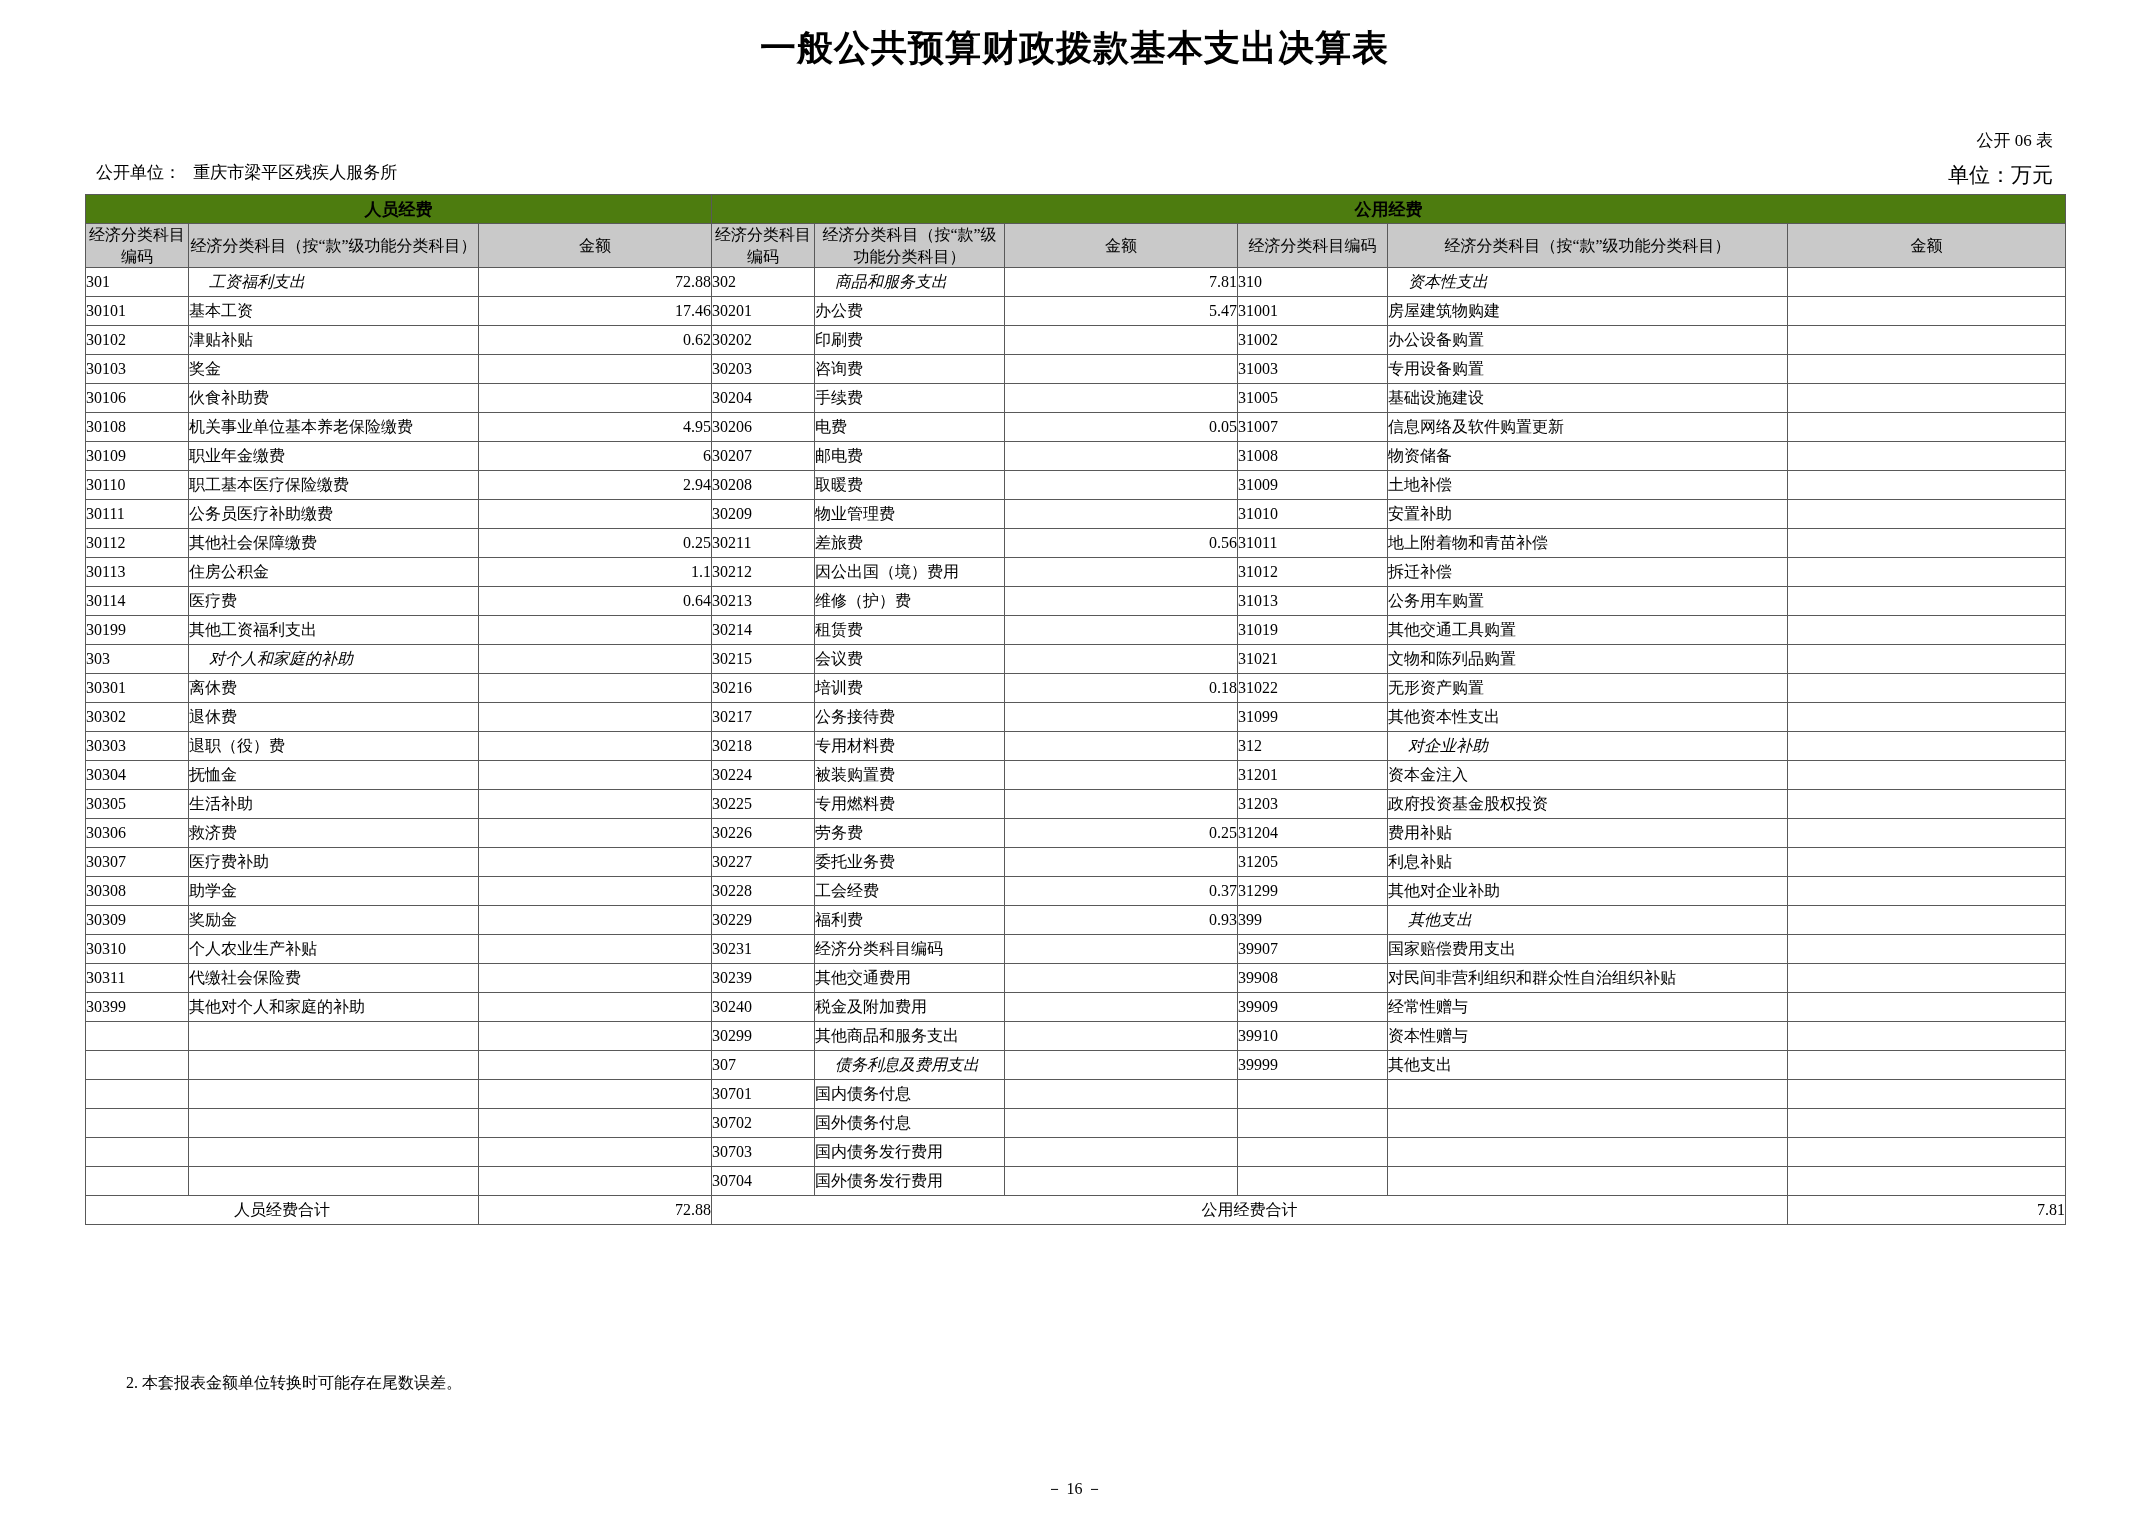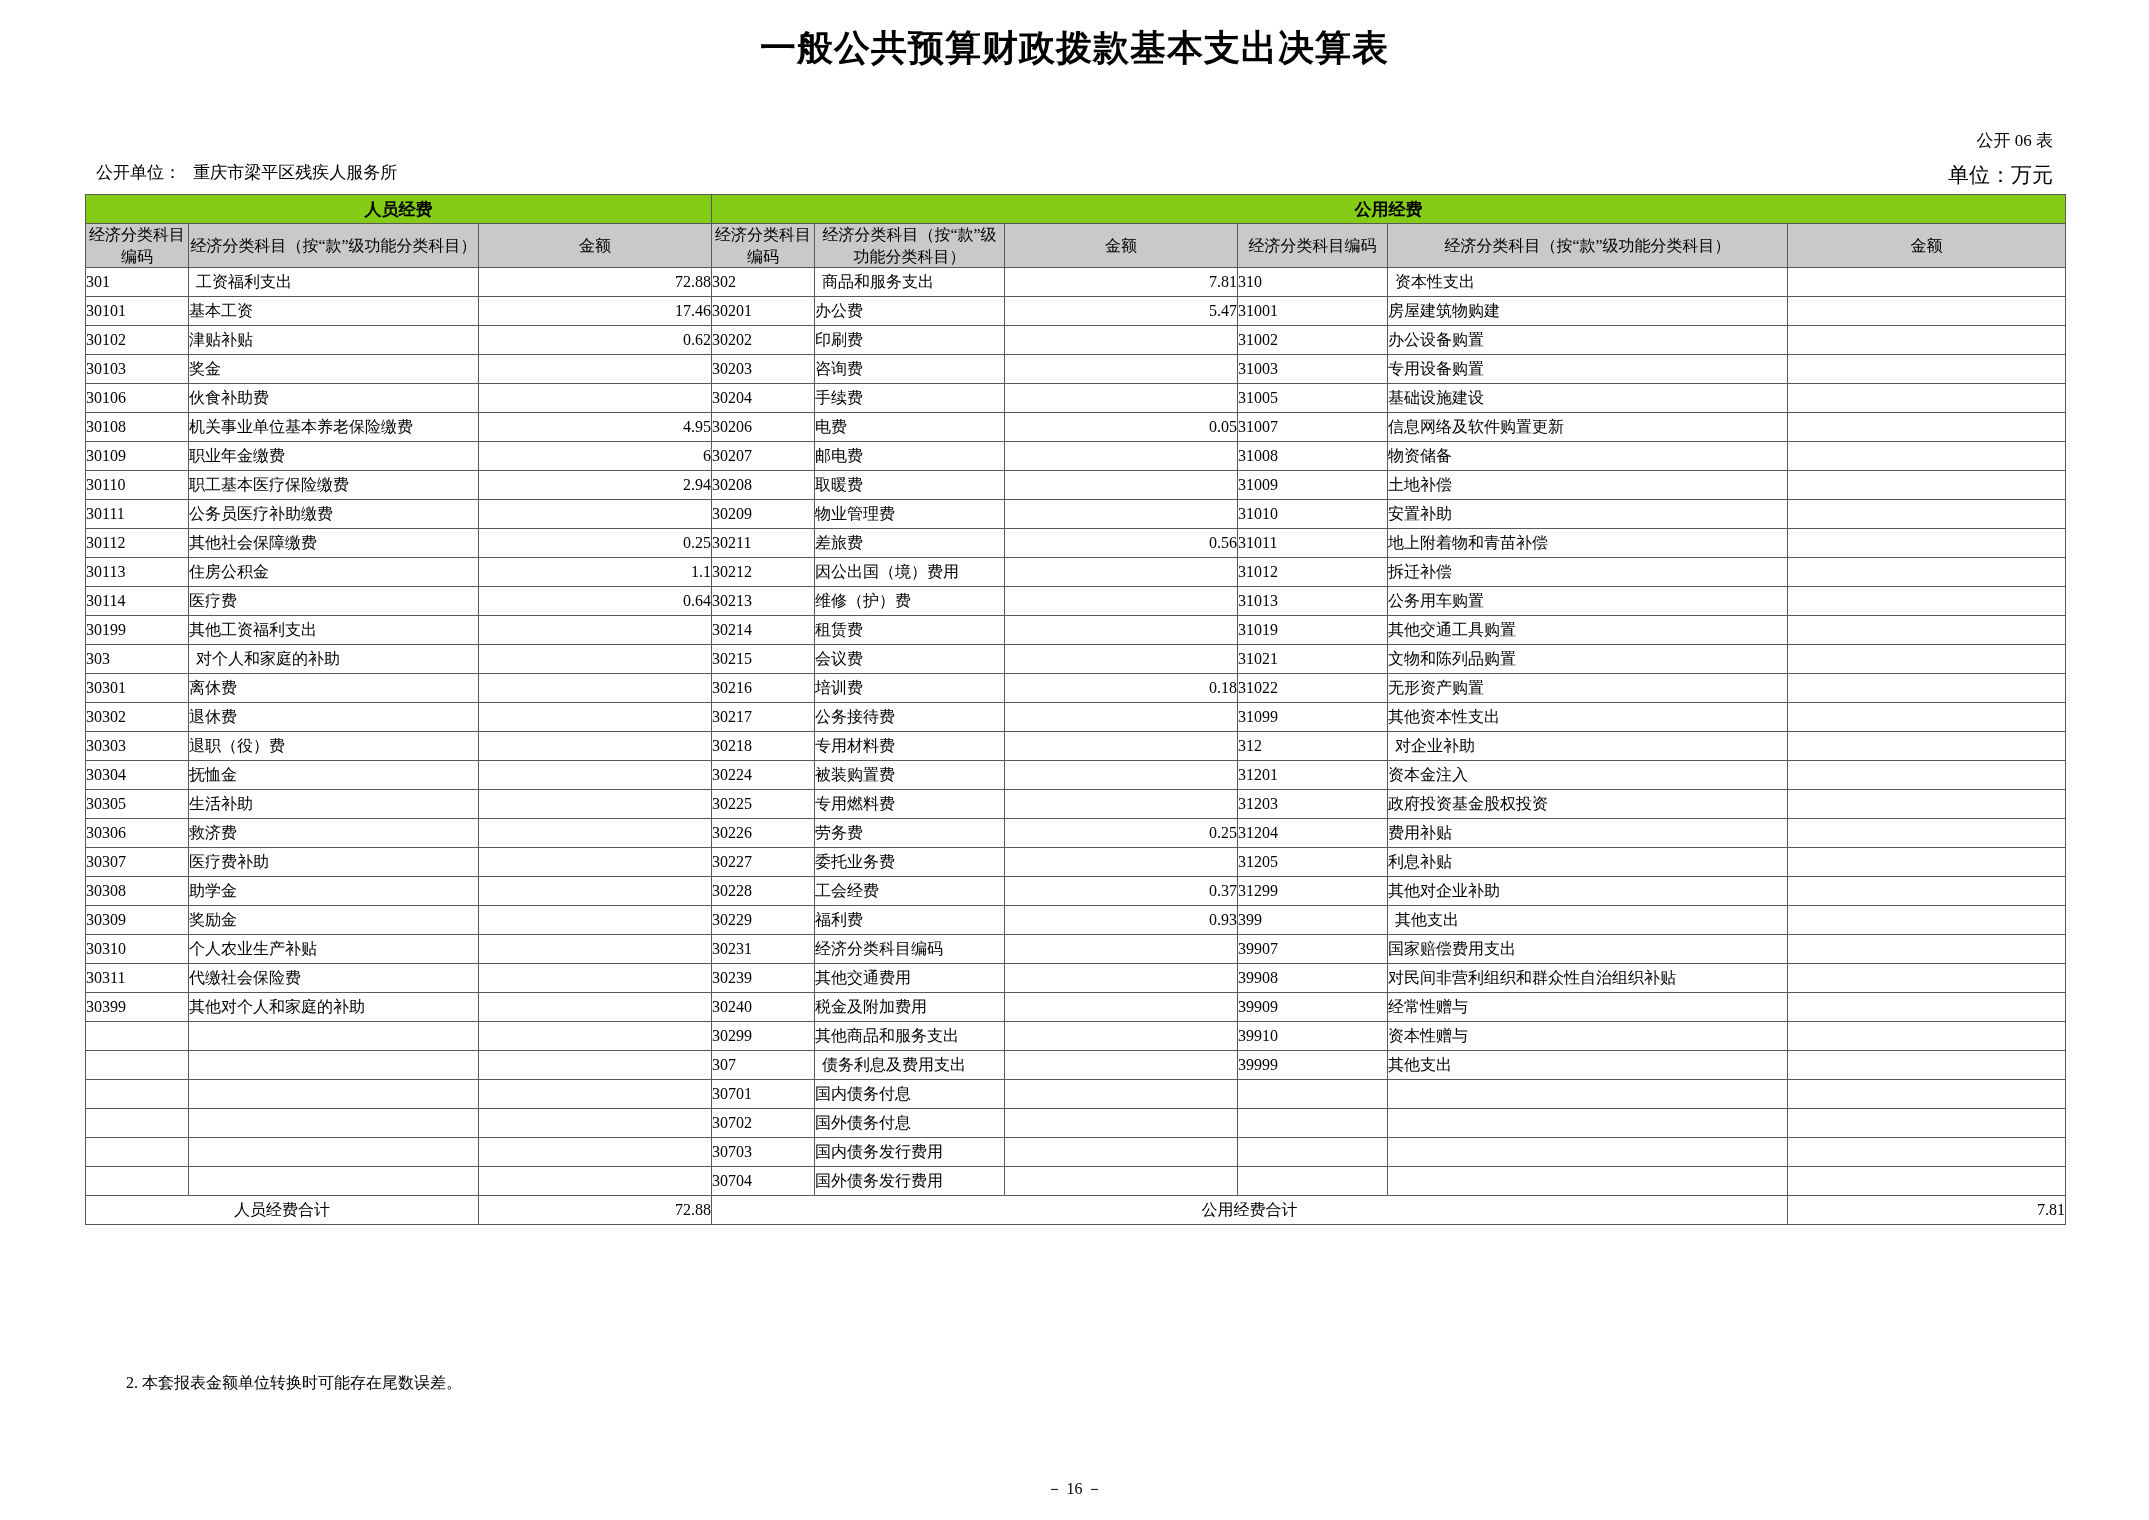--- a/index.html
+++ b/index.html
@@ -61,21 +61,21 @@
     table-layout: fixed;
     font-size: 16px;
   }
   table.main th, table.main td {
     border: 1px solid #595959;
     padding: 0;
     height: 28px;
     vertical-align: middle;
   }
   .grp-head {
-    background: #84cc16;
+    background: #4d7c0f;
     text-align: center;
     font-weight: bold;
     font-size: 17px;
     height: 30px;
     margin-left: 6px;
   }
   .col-head {
     background: #c9c9c9;
     text-align: center;
     font-weight: normal;
@@ -88,21 +88,21 @@
     padding-left: 6px;
     font-family: "Liberation Serif", serif;
     font-size: 16px;
     white-space: nowrap;
   }
   td.name {
     padding-left: 22px;
     font-size: 16px;
     white-space: nowrap;
   }
-  td.name.lv1 { padding-left: 7px; }
+  td.name.lv1 { padding-left: 20px; font-style: italic; }
   td.amt {
     text-align: right;
     padding-right: 10px;
     font-family: "Liberation Serif", serif;
     font-size: 16px;
   }
   .total-label {
     text-align: center;
     font-weight: normal;
     font-size: 16px;

